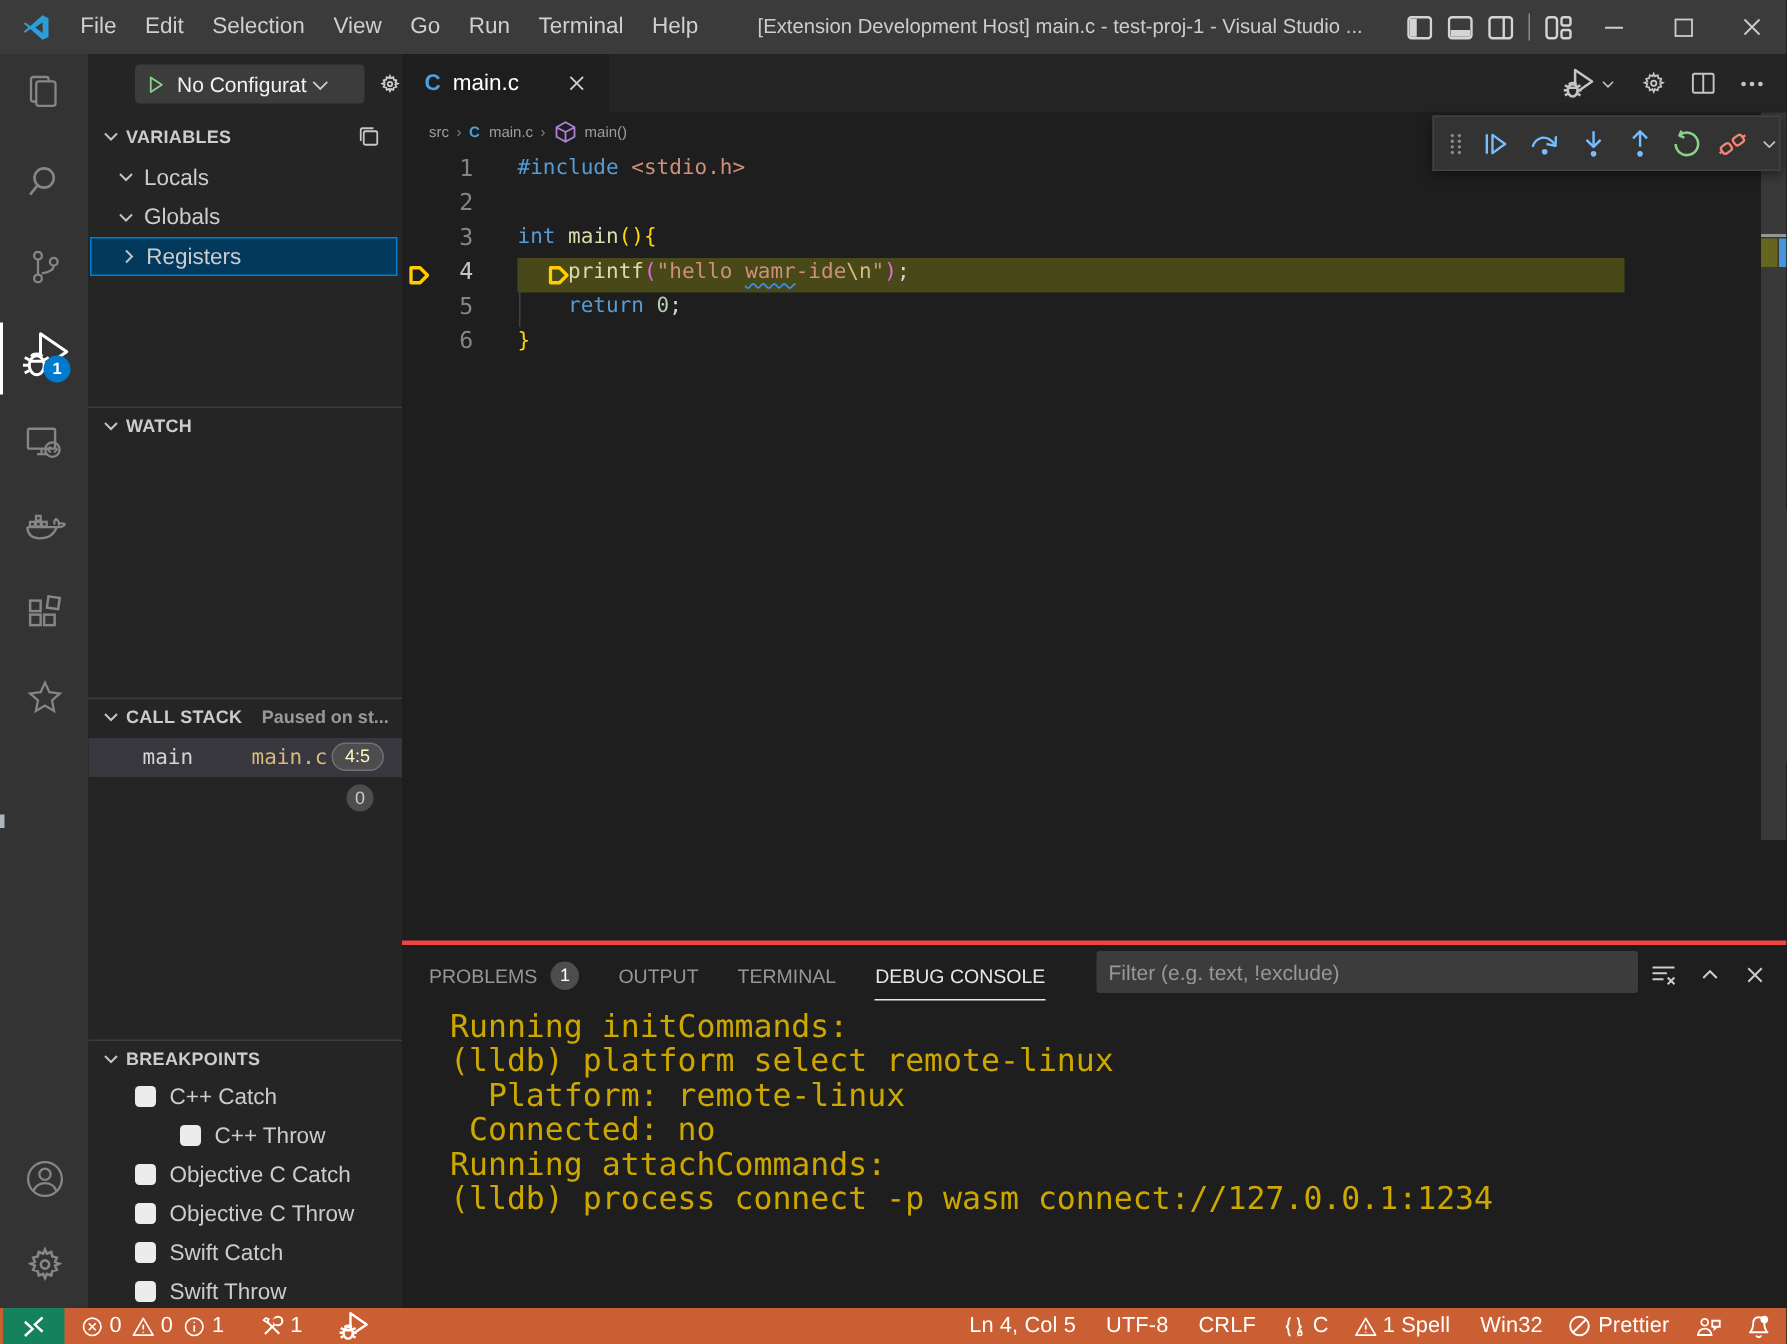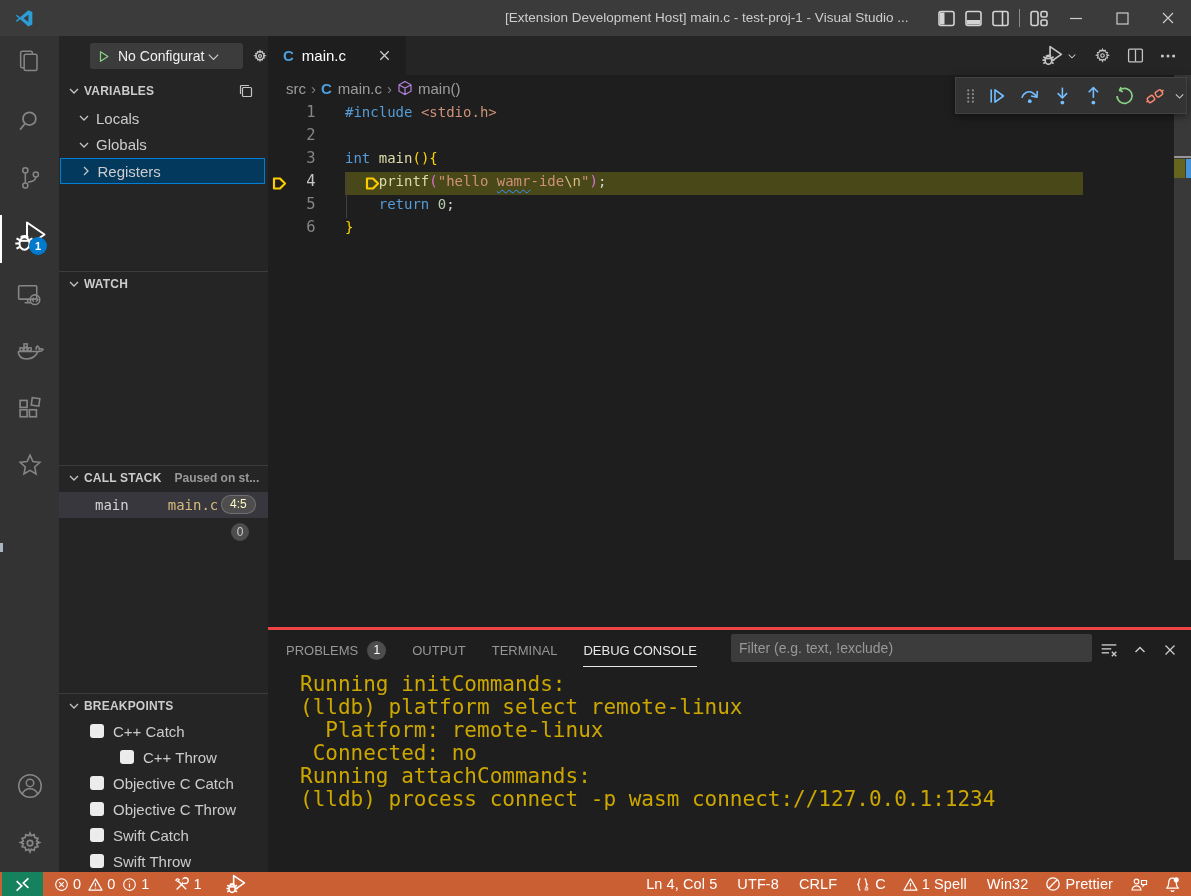--- a/index.html
+++ b/index.html
@@ -40,21 +40,21 @@
   .bp-row { position:absolute; left:0; width:209px; height:26px; display:flex; align-items:center; }
   .bp-check { margin-left:31px; width:14px; height:14px; background:#ececec; border-radius:3px; flex:none; }
   .bp-label { margin-left:9px; font-size:15px; color:#cccccc; white-space:nowrap; }
   .badge-pill { background:#4d4d4d; color:#fef9c3; font-size:12px; border-radius:10px; box-shadow:0 0 0 1px #ffffff49; }
 
   
   #tabbar { left:268px; top:36px; width:923px; height:39px; background:#252526; }
   #tab-active { position:absolute; left:0; top:0; width:138px; height:39px; background:#1e1e1e; display:flex; align-items:center; }
   #tab-label { font-size:15px; color:#ffffff; margin-left:8px; }
   #editor-actions { position:absolute; right:14px; top:0; height:39px; display:flex; align-items:center; gap:15px; color:#c5c5c5; }
-  #breadcrumbs { left:268px; top:75px; width:923px; height:26px; background:#1e1e1e; display:flex; align-items:center; font-size:15px; color:#9d9d9d; }
+  #breadcrumbs { left:268px; top:75px; width:923px; height:26px; background:#1e1e1e; display:flex; align-items:center; font-size:10px; color:#9d9d9d; }
   .bc-sep { margin:0 5px; color:#808080; }
   #code-area { left:268px; top:101px; width:923px; height:499px; background:#1e1e1e; }
   .code-line { position:absolute; left:77px; height:23px; line-height:23px; font-family:"DejaVu Sans Mono", monospace; font-size:14px; white-space:pre; color:#d4d4d4; }
   .line-num { position:absolute; left:0; width:47.5px; height:23px; line-height:23px; text-align:right; font-family:"DejaVu Sans Mono", monospace; font-size:15.5px; color:#858585; }
   .line-num.cur { color:#c6c6c6; }
   .tok-kw { color:#569cd6; } .tok-fn { color:#dcdcaa; } .tok-str { color:#ce9178; }
   .tok-esc { color:#d7ba7d; } .tok-num { color:#b5cea8; } .tok-b1 { color:#ffd700; }
   .tok-b2 { color:#da70d6; } .tok-pln { color:#d4d4d4; }
   .tok-squiggle { text-decoration:underline wavy #3794ff 1px; text-underline-offset:3px; }
   #cur-line-hl { position:absolute; left:77px; top:71px; width:738px; height:23px; background:rgba(255,255,0,0.19); }
@@ -93,20 +93,30 @@
   .sb-item { display:flex; align-items:center; height:24px; }
   .sb-item .txt { margin-left:4px; }
 </style>
 </head>
 <body>
 
 <div class="abs" id="titlebar">
   <svg class="abs" style="left:14px;top:8px" width="20" height="20" viewBox="0 0 24 24">
     <path fill="#2c9dd6" d="M17.2 2.6 L7.4 11.2 L3.6 8.3 L2 9.1 L5.9 12.4 L2 15.7 L3.6 16.5 L7.4 13.6 L17.2 22.2 L22 19.9 L22 4.9 Z M17.3 8.1 L17.3 16.7 L11.5 12.4 Z"></path>
   </svg>
+  <div id="menubar">
+      <div class="menu-item">File</div>
+      <div class="menu-item">Edit</div>
+      <div class="menu-item">Selection</div>
+      <div class="menu-item">View</div>
+      <div class="menu-item">Go</div>
+      <div class="menu-item">Run</div>
+      <div class="menu-item">Terminal</div>
+      <div class="menu-item">Help</div>
+    </div>
   <div id="window-title">[Extension Development Host] main.c - test-proj-1 - Visual Studio ...</div>
   <div id="layout-controls">
     <svg width="17" height="17" viewBox="0 0 17 17">
         <rect x="1" y="1.5" width="15" height="14" rx="2" fill="none" stroke="#d4d4d4" stroke-width="1.6"></rect>
         <rect x="2" y="2.5" width="4.5" height="12" fill="#d4d4d4"></rect>
       </svg>
     <svg width="17" height="17" viewBox="0 0 17 17">
         <rect x="1" y="1.5" width="15" height="14" rx="2" fill="none" stroke="#d4d4d4" stroke-width="1.6"></rect>
         <rect x="2" y="10" width="13" height="4.5" fill="#d4d4d4"></rect>
       </svg>

